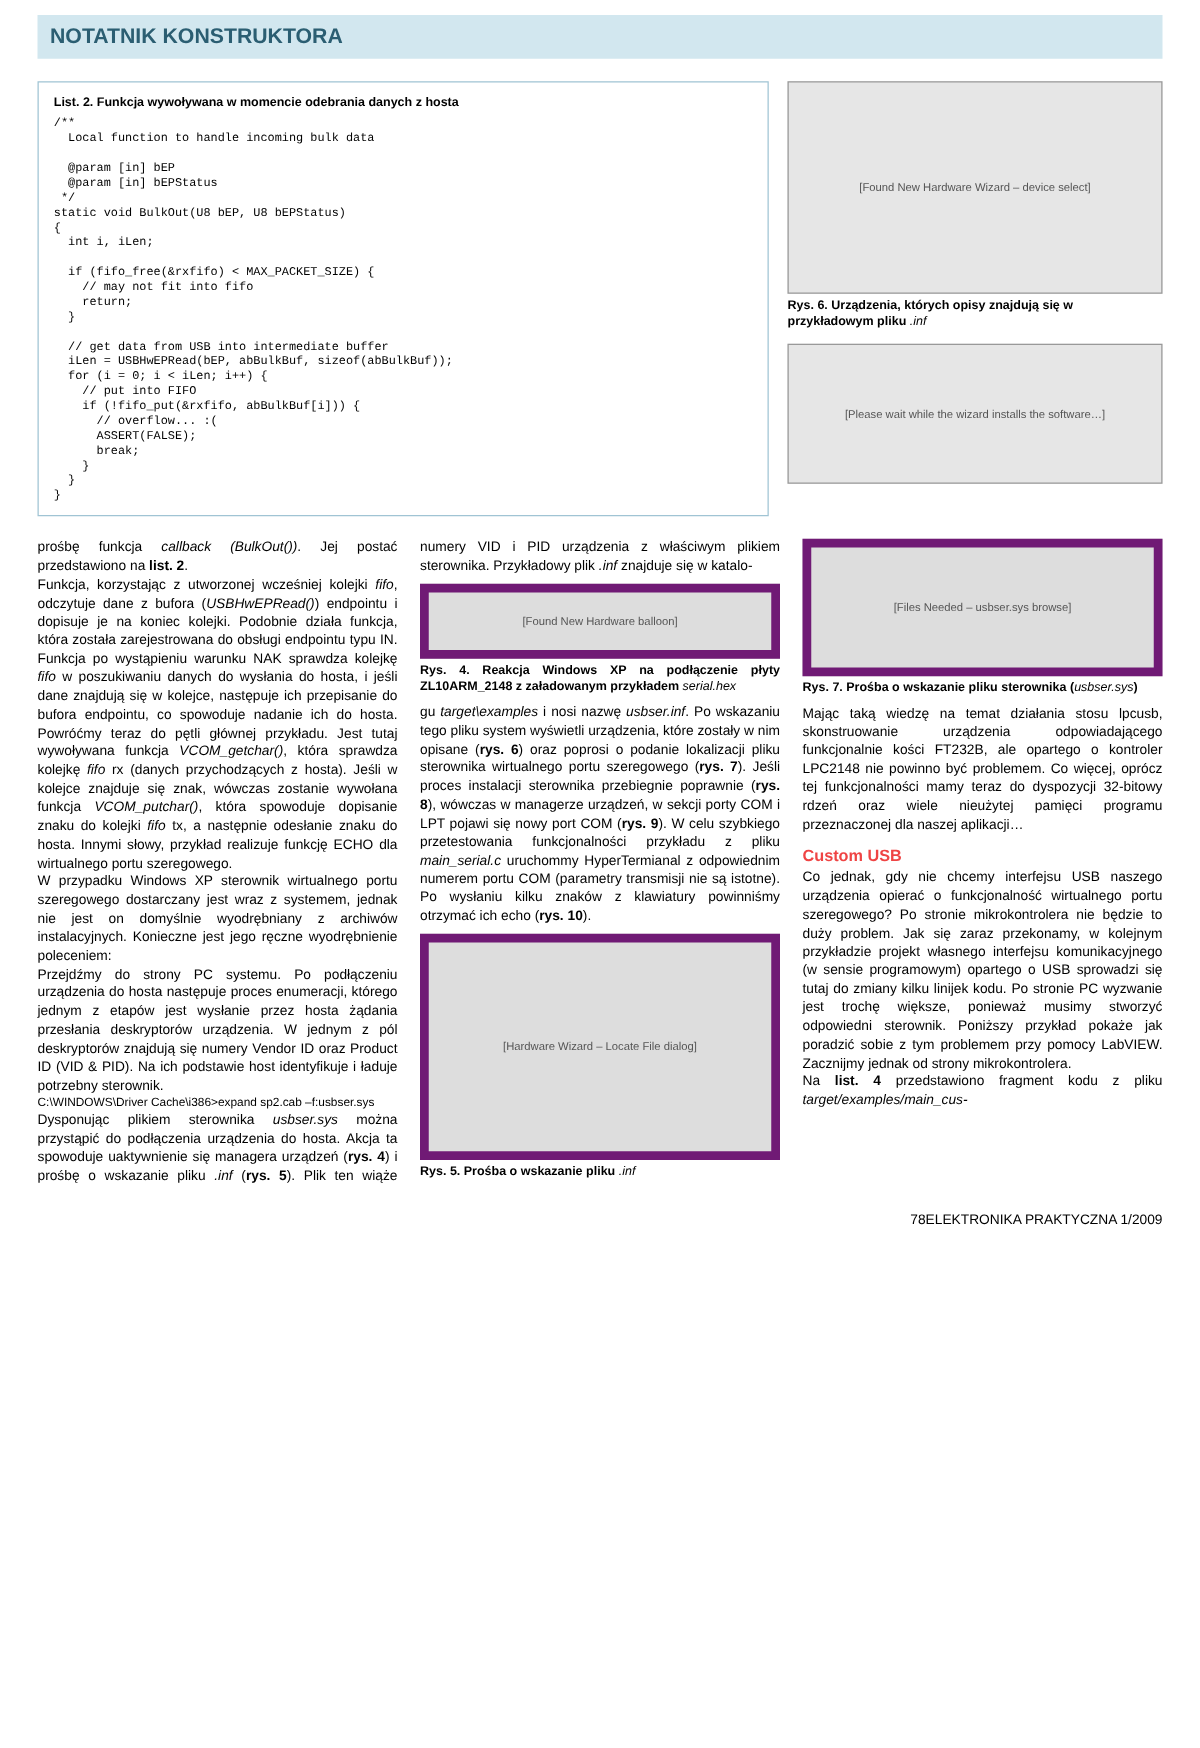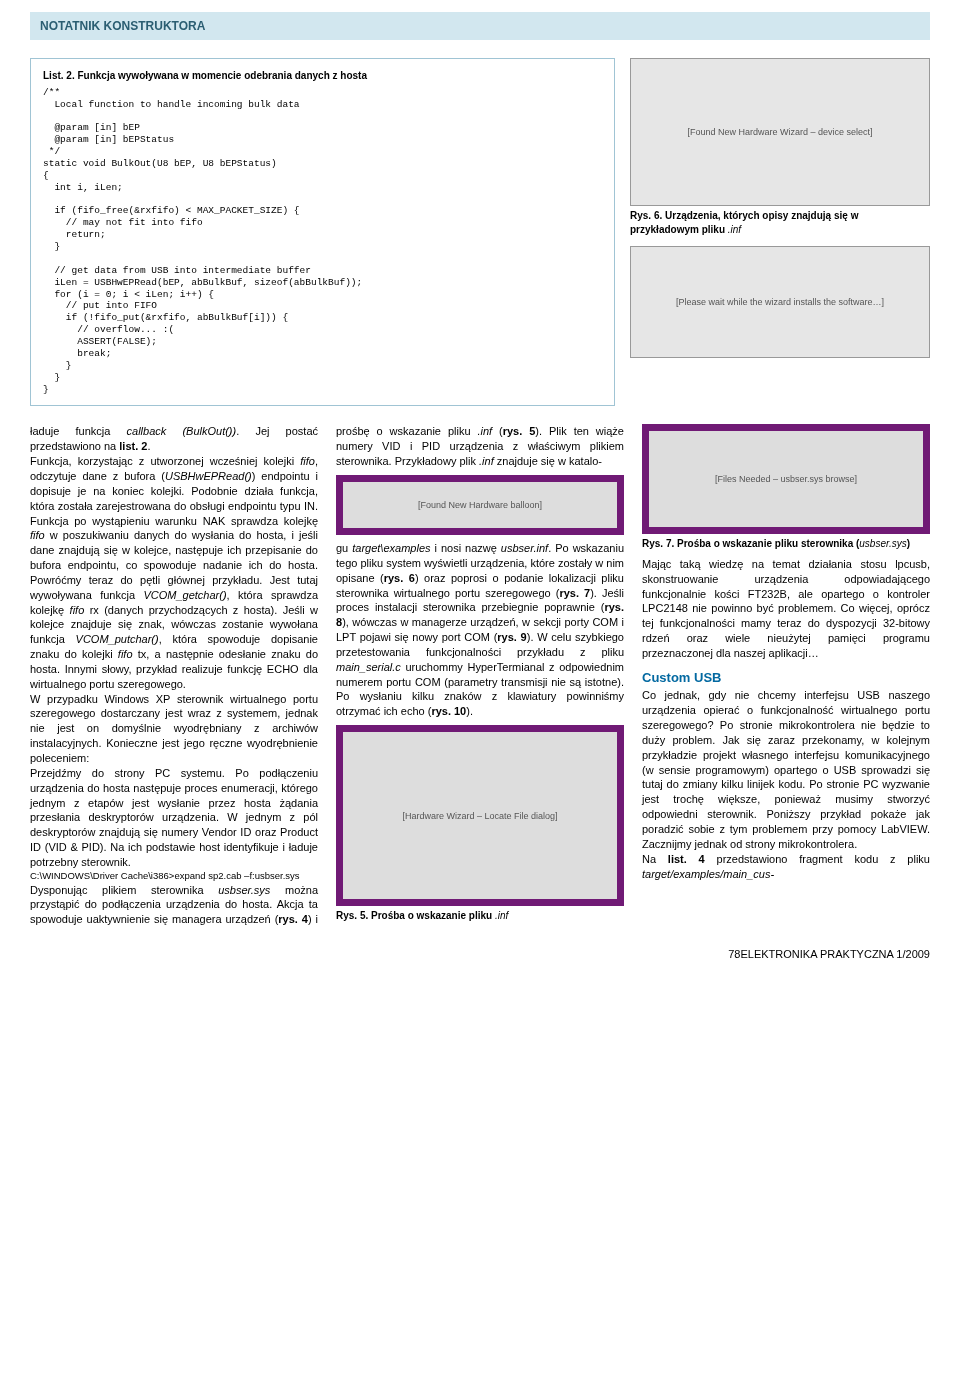--- a/index.html
+++ b/index.html
@@ -11,59 +11,59 @@
     color: #000;
     width: 960px;
     margin: 0 auto;
     padding: 12px 30px 12px 30px;
   }
   .header-bar {
     background: #d2e7ef;
     padding: 6px 10px;
     font-weight: bold;
     color: #2b5e72;
-    font-size: 12px;
+    font-size: 17px;
     margin-bottom: 18px;
   }
   .top-row { display: flex; gap: 15px; margin-bottom: 18px; }
   .code-box {
     flex: 1;
     border: 1px solid #a0c4d4;
     padding: 10px 12px;
     font-size: 10px;
   }
   .code-box .list-title { font-weight: bold; margin-bottom: 4px; }
   .code-box pre {
     font-family: "Courier New", monospace;
     font-size: 9.5px;
     line-height: 1.25;
     white-space: pre;
   }
   .top-right { width: 300px; display: flex; flex-direction: column; gap: 10px; }
   .fig-box {
     background: #e6e6e6;
     width: 100%;
-    height: 148px;
+    height: 170px;
     border: 1px solid #999;
     display: flex;
     align-items: center;
     justify-content: center;
     font-size: 9px;
     color: #555;
   }
   .caption { font-size: 10px; margin-top: 3px; }
   .caption b { font-weight: bold; }
   .columns {
     column-count: 3;
     column-gap: 18px;
     text-align: justify;
   }
   .columns p { margin-bottom: 0; }
   .columns .para {  }
-  .subhead { font-weight: bold; font-size: 13px; margin-top: 8px; margin-bottom: 2px; color: #0369a1; }
+  .subhead { font-weight: bold; font-size: 13px; margin-top: 8px; margin-bottom: 2px; color: #ef4444; }
   .nobreak { break-inside: avoid; }
   .fig-inline {
     break-inside: avoid;
     margin: 6px 0;
   }
   .fig-inline .fig-ph {
     background: #ddd;
     border: 7px solid #701a75;
     width: 100%;
     height: 110px;
@@ -125,38 +125,41 @@
         <b>Rys. 6. Urządzenia, których opisy znajdują się w przykładowym pliku </b><i>.inf</i>
       </div>
     </div>
     <div class="fig-box" style="height:112px;">[Please wait while the wizard installs the software…]</div>
   </div>
 </div>
 
 <div class="columns">
 
   <p class="para">
-    <span>ładuje funkcja </span><i>callback (BulkOut())</i><span>. Jej postać przedstawiono na </span><b>list. 2</b><span>.</span>
+    <span>prośbę funkcja </span><i>callback (BulkOut())</i><span>. Jej postać przedstawiono na </span><b>list. 2</b><span>.</span>
   </p>
 
   <p class="para">
     <span>Funkcja, korzystając z utworzonej wcześniej kolejki </span><i>fifo</i><span>, odczytuje dane z bufora (</span><i>USBHwEPRead()</i><span>) endpointu i dopisuje je na koniec kolejki. Podobnie działa funkcja, która została zarejestrowana do obsługi endpointu typu IN. Funkcja po wystąpieniu warunku NAK sprawdza kolejkę </span><i>fifo</i><span> w poszukiwaniu danych do wysłania do hosta, i jeśli dane znajdują się w kolejce, następuje ich przepisanie do bufora endpointu, co spowoduje nadanie ich do hosta. Powróćmy teraz do pętli głównej przykładu. Jest tutaj wywoływana funkcja </span><i>VCOM_getchar()</i><span>, która sprawdza kolejkę </span><i>fifo</i><span> rx (danych przychodzących z hosta). Jeśli w kolejce znajduje się znak, wówczas zostanie wywołana funkcja </span><i>VCOM_putchar()</i><span>, która spowoduje dopisanie znaku do kolejki </span><i>fifo</i><span> tx, a następnie odesłanie znaku do hosta. Innymi słowy, przykład realizuje funkcję ECHO dla wirtualnego portu szeregowego.</span>
   </p>
 
   <p class="para">W przypadku Windows XP sterownik wirtualnego portu szeregowego dostarczany jest wraz z systemem, jednak nie jest on domyślnie wyodrębniany z archiwów instalacyjnych. Konieczne jest jego ręczne wyodrębnienie poleceniem:</p>
 
   <p class="para">Przejdźmy do strony PC systemu. Po podłączeniu urządzenia do hosta następuje proces enumeracji, którego jednym z etapów jest wysłanie przez hosta żądania przesłania deskryptorów urządzenia. W jednym z pól deskryptorów znajdują się numery Vendor ID oraz Product ID (VID &amp; PID). Na ich podstawie host identyfikuje i ładuje potrzebny sterownik.</p>
   <p class="mono">C:\WINDOWS\Driver Cache\i386&gt;expand sp2.cab –f:usbser.sys</p>
 
   <p class="para">
     <span>Dysponując plikiem sterownika </span><i>usbser.sys</i><span> można przystąpić do podłączenia urządzenia do hosta. Akcja ta spowoduje uaktywnienie się managera urządzeń (</span><b>rys. 4</b><span>) i prośbę o wskazanie pliku </span><i>.inf</i><span> (</span><b>rys. 5</b><span>). Plik ten wiąże numery VID i PID urządzenia z właściwym plikiem sterownika. Przykładowy plik </span><i>.inf</i><span> znajduje się w katalo-</span>
   </p>
 
   <div class="fig-inline nobreak">
     <div class="fig-ph" style="height:60px;">[Found New Hardware balloon]</div>
+    <div class="fcap">
+      <b>Rys. 4. Reakcja Windows XP na podłączenie płyty ZL10ARM_2148 z załadowanym przykładem </b><i>serial.hex</i>
+    </div>
   </div>
 
   <p class="para">
     <span>gu </span><i>target\examples</i><span> i nosi nazwę </span><i>usbser.inf</i><span>. Po wskazaniu tego pliku system wyświetli urządzenia, które zostały w nim opisane (</span><b>rys. 6</b><span>) oraz poprosi o podanie lokalizacji pliku sterownika wirtualnego portu szeregowego (</span><b>rys. 7</b><span>). Jeśli proces instalacji sterownika przebiegnie poprawnie (</span><b>rys. 8</b><span>), wówczas w managerze urządzeń, w sekcji porty COM i LPT pojawi się nowy port COM (</span><b>rys. 9</b><span>). W celu szybkiego przetestowania funkcjonalności przykładu z pliku </span><i>main_serial.c</i><span> uruchommy HyperTermianal z odpowiednim numerem portu COM (parametry transmisji nie są istotne). Po wysłaniu kilku znaków z klawiatury powinniśmy otrzymać ich echo (</span><b>rys. 10</b><span>).</span>
   </p>
 
   <div class="fig-inline tall nobreak">
     <div class="fig-ph">[Hardware Wizard – Locate File dialog]</div>
     <div class="fcap">
       <b>Rys. 5. Prośba o wskazanie pliku </b><i>.inf</i>

